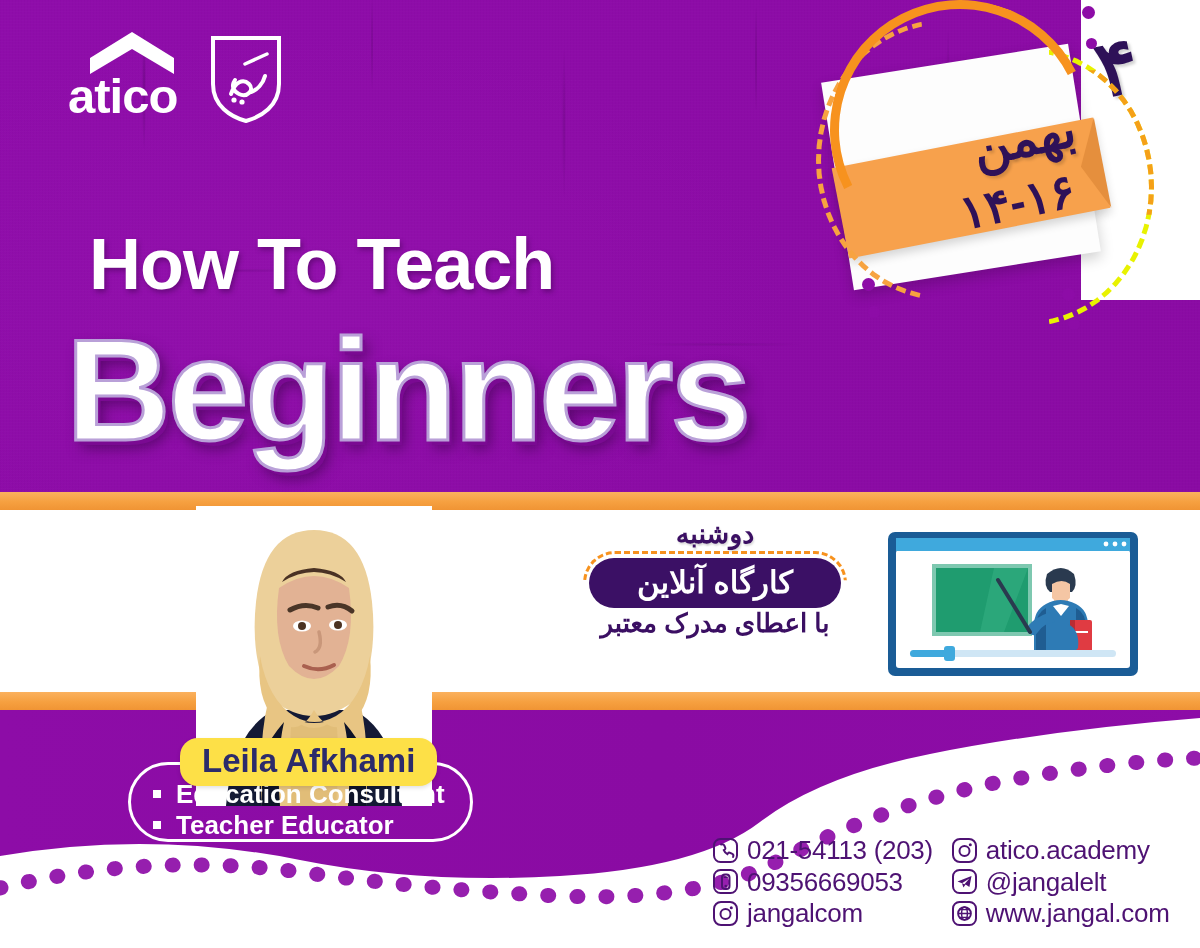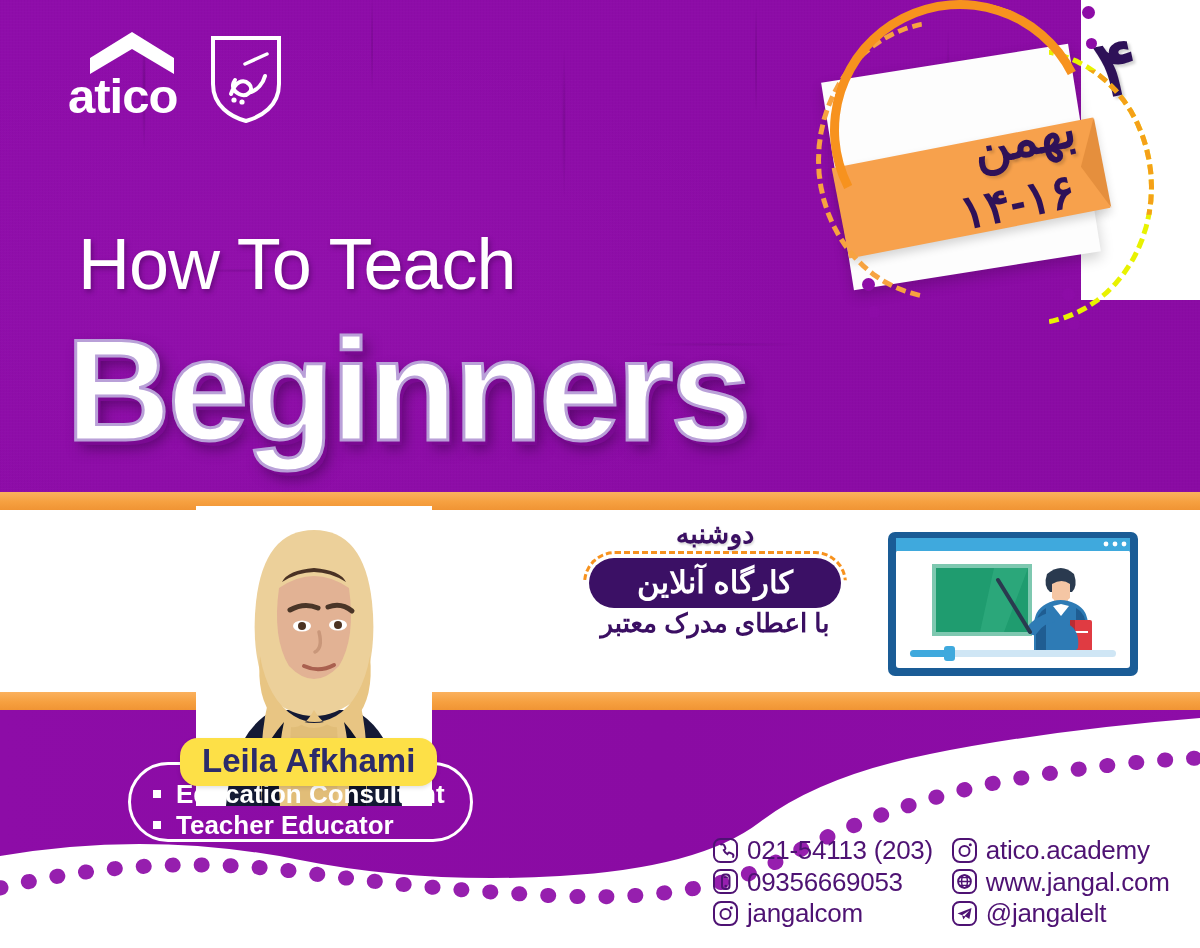--- a/index.html
+++ b/index.html
@@ -122,22 +122,22 @@
   .arc-dash-right2{
     position:absolute; left:90px; top:38px; width:250px; height:278px;
     border:5px dashed #f7921e; border-radius:50%;
     clip-path:polygon(58% 8%, 100% 8%, 100% 60%, 58% 60%);
     opacity:.85; z-index:9;
   }
   .pdot{ position:absolute; background:#8d0ca7; border-radius:50%; z-index:13; }
 
   
   .title-small{
-    position:absolute; left:78px; top:228px; z-index:12;
-    font-size:72px; font-weight:400; color:#ffffff; line-height:1;
+    position:absolute; left:89px; top:228px; z-index:12;
+    font-size:72px; font-weight:700; color:#ffffff; line-height:1;
     letter-spacing:-1px;
     text-shadow:2px 3px 5px rgba(60,0,75,.45);
   }
   .title-big{
     position:absolute; left:66px; top:318px; z-index:12;
     font-size:145px; font-weight:700; line-height:1;
     letter-spacing:-3px;
     color:#ffffff;
     -webkit-text-stroke:3px #b9a0d8;
     text-shadow:
@@ -431,33 +431,33 @@
         <svg class="cicon" viewBox="0 0 27 27">
           <rect x="2" y="2" width="23" height="23" rx="7" fill="none" stroke="#4e1273" stroke-width="2"></rect>
           <circle cx="13.5" cy="14" r="5" fill="none" stroke="#4e1273" stroke-width="2"></circle>
           <circle cx="19.3" cy="7.8" r="1.5" fill="#4e1273"></circle>
         </svg>
         <span class="ctxt">atico.academy</span>
       </div>
       <div class="crow">
         <svg class="cicon" viewBox="0 0 27 27">
           <rect x="2" y="2" width="23" height="23" rx="6.5" fill="none" stroke="#4e1273" stroke-width="2"></rect>
+          <path d="M20.5 8 L6.5 13.6 L11 15.2 L12.4 19.6 L14.6 16.4 L18.4 19 Z" fill="#4e1273"></path>
+          <path d="M11 15.2 L18.4 10.4 L13.4 16.2 Z" fill="#ffffff"></path>
+        </svg>
+        <span class="ctxt">@jangalelt</span>
+      </div>
+      <div class="crow">
+        <svg class="cicon" viewBox="0 0 27 27">
+          <rect x="2" y="2" width="23" height="23" rx="6.5" fill="none" stroke="#4e1273" stroke-width="2"></rect>
           <circle cx="13.5" cy="13.5" r="6.4" fill="none" stroke="#4e1273" stroke-width="1.9"></circle>
           <ellipse cx="13.5" cy="13.5" rx="2.9" ry="6.4" fill="none" stroke="#4e1273" stroke-width="1.5"></ellipse>
           <line x1="7.1" y1="13.5" x2="19.9" y2="13.5" stroke="#4e1273" stroke-width="1.5"></line>
           <line x1="8.3" y1="9.6" x2="18.7" y2="9.6" stroke="#4e1273" stroke-width="1.3"></line>
           <line x1="8.3" y1="17.4" x2="18.7" y2="17.4" stroke="#4e1273" stroke-width="1.3"></line>
         </svg>
         <span class="ctxt">www.jangal.com</span>
       </div>
-      <div class="crow">
-        <svg class="cicon" viewBox="0 0 27 27">
-          <rect x="2" y="2" width="23" height="23" rx="6.5" fill="none" stroke="#4e1273" stroke-width="2"></rect>
-          <path d="M20.5 8 L6.5 13.6 L11 15.2 L12.4 19.6 L14.6 16.4 L18.4 19 Z" fill="#4e1273"></path>
-          <path d="M11 15.2 L18.4 10.4 L13.4 16.2 Z" fill="#ffffff"></path>
-        </svg>
-        <span class="ctxt">@jangalelt</span>
-      </div>
     </div>
 
   </div>
 
 </div>
 
 </body></html>

